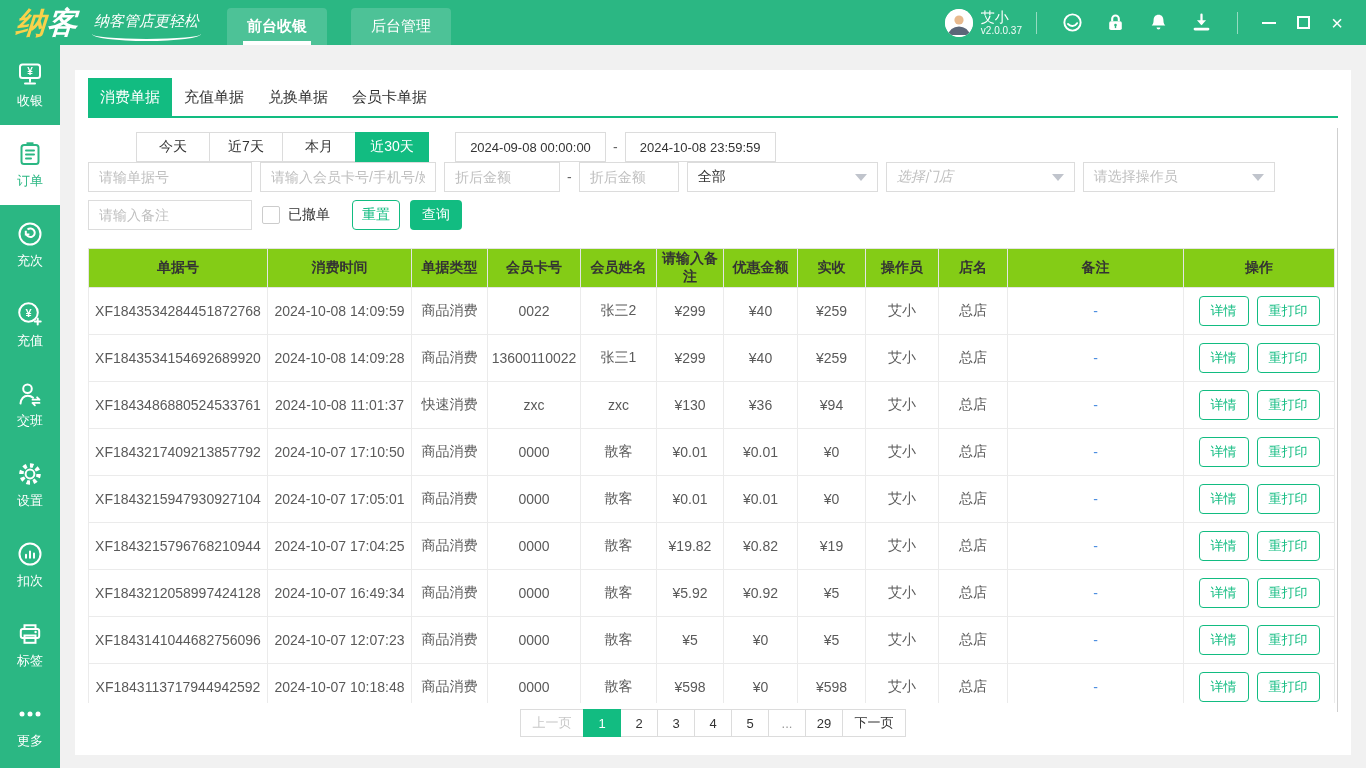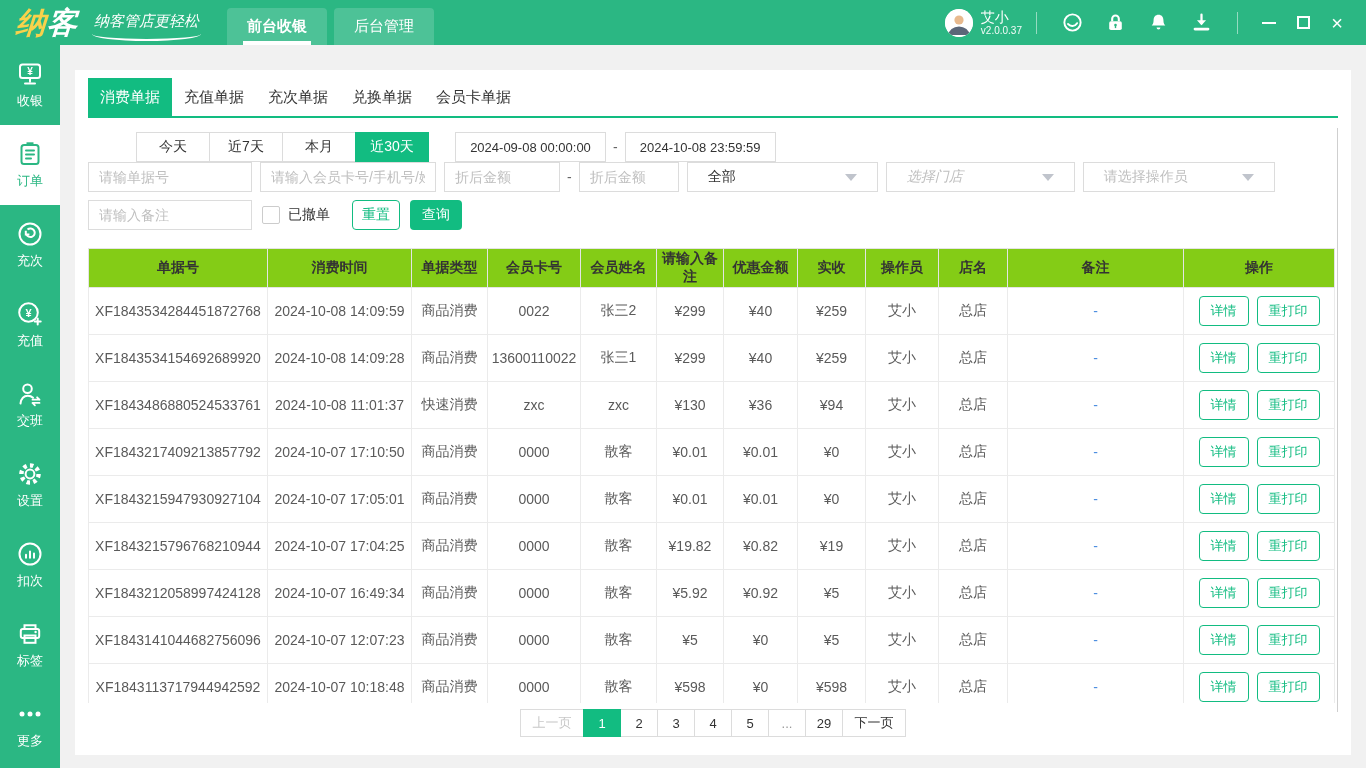--- a/index.html
+++ b/index.html
@@ -11,21 +11,21 @@
   }
   svg{display:block;width:100%;height:100%;}
 
   
   .topbar{position:absolute;top:0;left:0;width:1366px;height:45px;background:#2BB783;display:flex;align-items:center;z-index:10;}
   .logo{margin-left:16px;font-size:30px;font-weight:bold;font-style:italic;letter-spacing:1px;line-height:1;transform:skewX(-4deg);}
   .logo-c1{color:#F8D24B;}
   .logo-c2{color:#FFFFFF;}
   .slogan{color:#fff;font-size:15px;font-style:italic;margin-left:16px;position:relative;padding-bottom:2px;}
   .slogan::after{content:"";position:absolute;left:-2px;right:-2px;bottom:-8px;height:12px;border-bottom:2px solid #fff;border-radius:50%;}
-  .top-tabs{display:flex;margin-left:28px;height:45px;align-items:flex-end;gap:7px;}
+  .top-tabs{display:flex;margin-left:28px;height:45px;align-items:flex-end;gap:24px;}
   .top-tab{height:37px;width:100px;background:rgba(255,255,255,0.16);border-radius:4px 4px 0 0;color:#fff;font-size:15px;display:flex;align-items:center;justify-content:center;position:relative;cursor:pointer;}
   .top-tab.active{font-weight:bold;}
   .top-tab.active::after{content:"";position:absolute;bottom:0;left:16px;right:16px;height:4px;background:#fff;}
   .top-right{margin-left:auto;display:flex;align-items:center;margin-right:12px;color:#fff;}
   .avatar{width:28px;height:28px;border-radius:50%;overflow:hidden;background:#fff;flex:none;}
   .user-meta{margin-left:8px;line-height:1.15;}
   .user-name{font-size:14px;}
   .user-version{font-size:10px;opacity:.95;}
   .tdivider{width:1px;height:22px;background:rgba(255,255,255,0.5);margin:0 14px;}
   .tool-icon{width:21px;height:21px;margin:0 11px;color:#fff;cursor:pointer;}
@@ -59,21 +59,21 @@
   .quick-btn:first-child{margin-left:0;}
   .quick-btn.active{background:#12BC81;border-color:#12BC81;color:#fff;z-index:1;}
 
   .date-input{width:151px;height:30px;border:1px solid #DCDCDC;box-sizing:border-box;text-align:center;font-size:13px;color:#333;background:#fff;outline:none;}
   .date-first{margin-left:26px;}
   .range-dash{color:#666;margin:0 7px;font-size:14px;}
 
   .txt-input{height:30px;border:1px solid #DCDCDC;box-sizing:border-box;padding:0 10px;font-size:14px;color:#333;outline:none;background:#fff;}
   .txt-input::placeholder{color:#BFBFBF;}
   .w164{width:164px;} .w176{width:176px;margin-left:8px;} .w116{width:116px;margin-left:8px;} .w100{width:100px;}
-  .select{height:30px;border:1px solid #DCDCDC;box-sizing:border-box;display:flex;align-items:center;padding:0 20px;font-size:14px;color:#333;background:#fff;cursor:pointer;}
+  .select{height:30px;border:1px solid #DCDCDC;box-sizing:border-box;display:flex;align-items:center;padding:0 10px;font-size:14px;color:#333;background:#fff;cursor:pointer;}
   .sel-type{width:191px;margin-left:8px;}
   .sel-store{width:189px;margin-left:8px;font-style:italic;}
   .sel-operator{width:192px;margin-left:8px;}
   .select.placeholder .sel-text{color:#BFBFBF;}
   .caret{margin-left:auto;width:0;height:0;border-left:6px solid transparent;border-right:6px solid transparent;border-top:7px solid #C0C4CC;}
 
   .checkbox{width:16px;height:16px;border:1px solid #CCC;border-radius:2px;background:#fff;margin-left:10px;flex:none;cursor:pointer;}
   .chk-label{font-size:14px;color:#333;margin-left:8px;}
   .btn-outline{width:48px;height:30px;border:1px solid #12BC81;border-radius:4px;color:#12BC81;background:#fff;font-size:14px;margin-left:22px;cursor:pointer;font-family:inherit;}
   .btn-solid{width:52px;height:30px;border:none;border-radius:4px;color:#fff;background:#12BC81;font-size:14px;margin-left:10px;cursor:pointer;font-family:inherit;}
@@ -248,21 +248,20 @@
       </span>
       <span class="side-label">更多</span>
     </div>
   </aside>
 
 <main class="content">
   <div class="panel">
     <div class="doc-tabs" id="docTabs">
         <div class="doc-tab active">消费单据</div>
         <div class="doc-tab">充值单据</div>
-        <div class="doc-tab">充次单据</div>
         <div class="doc-tab">兑换单据</div>
         <div class="doc-tab">会员卡单据</div>
       </div>
 
     <div class="filter-row row1">
       <div class="quick-group" id="quickRanges">
           <div class="quick-btn">今天</div>
           <div class="quick-btn">近7天</div>
           <div class="quick-btn">本月</div>
           <div class="quick-btn active">近30天</div>

